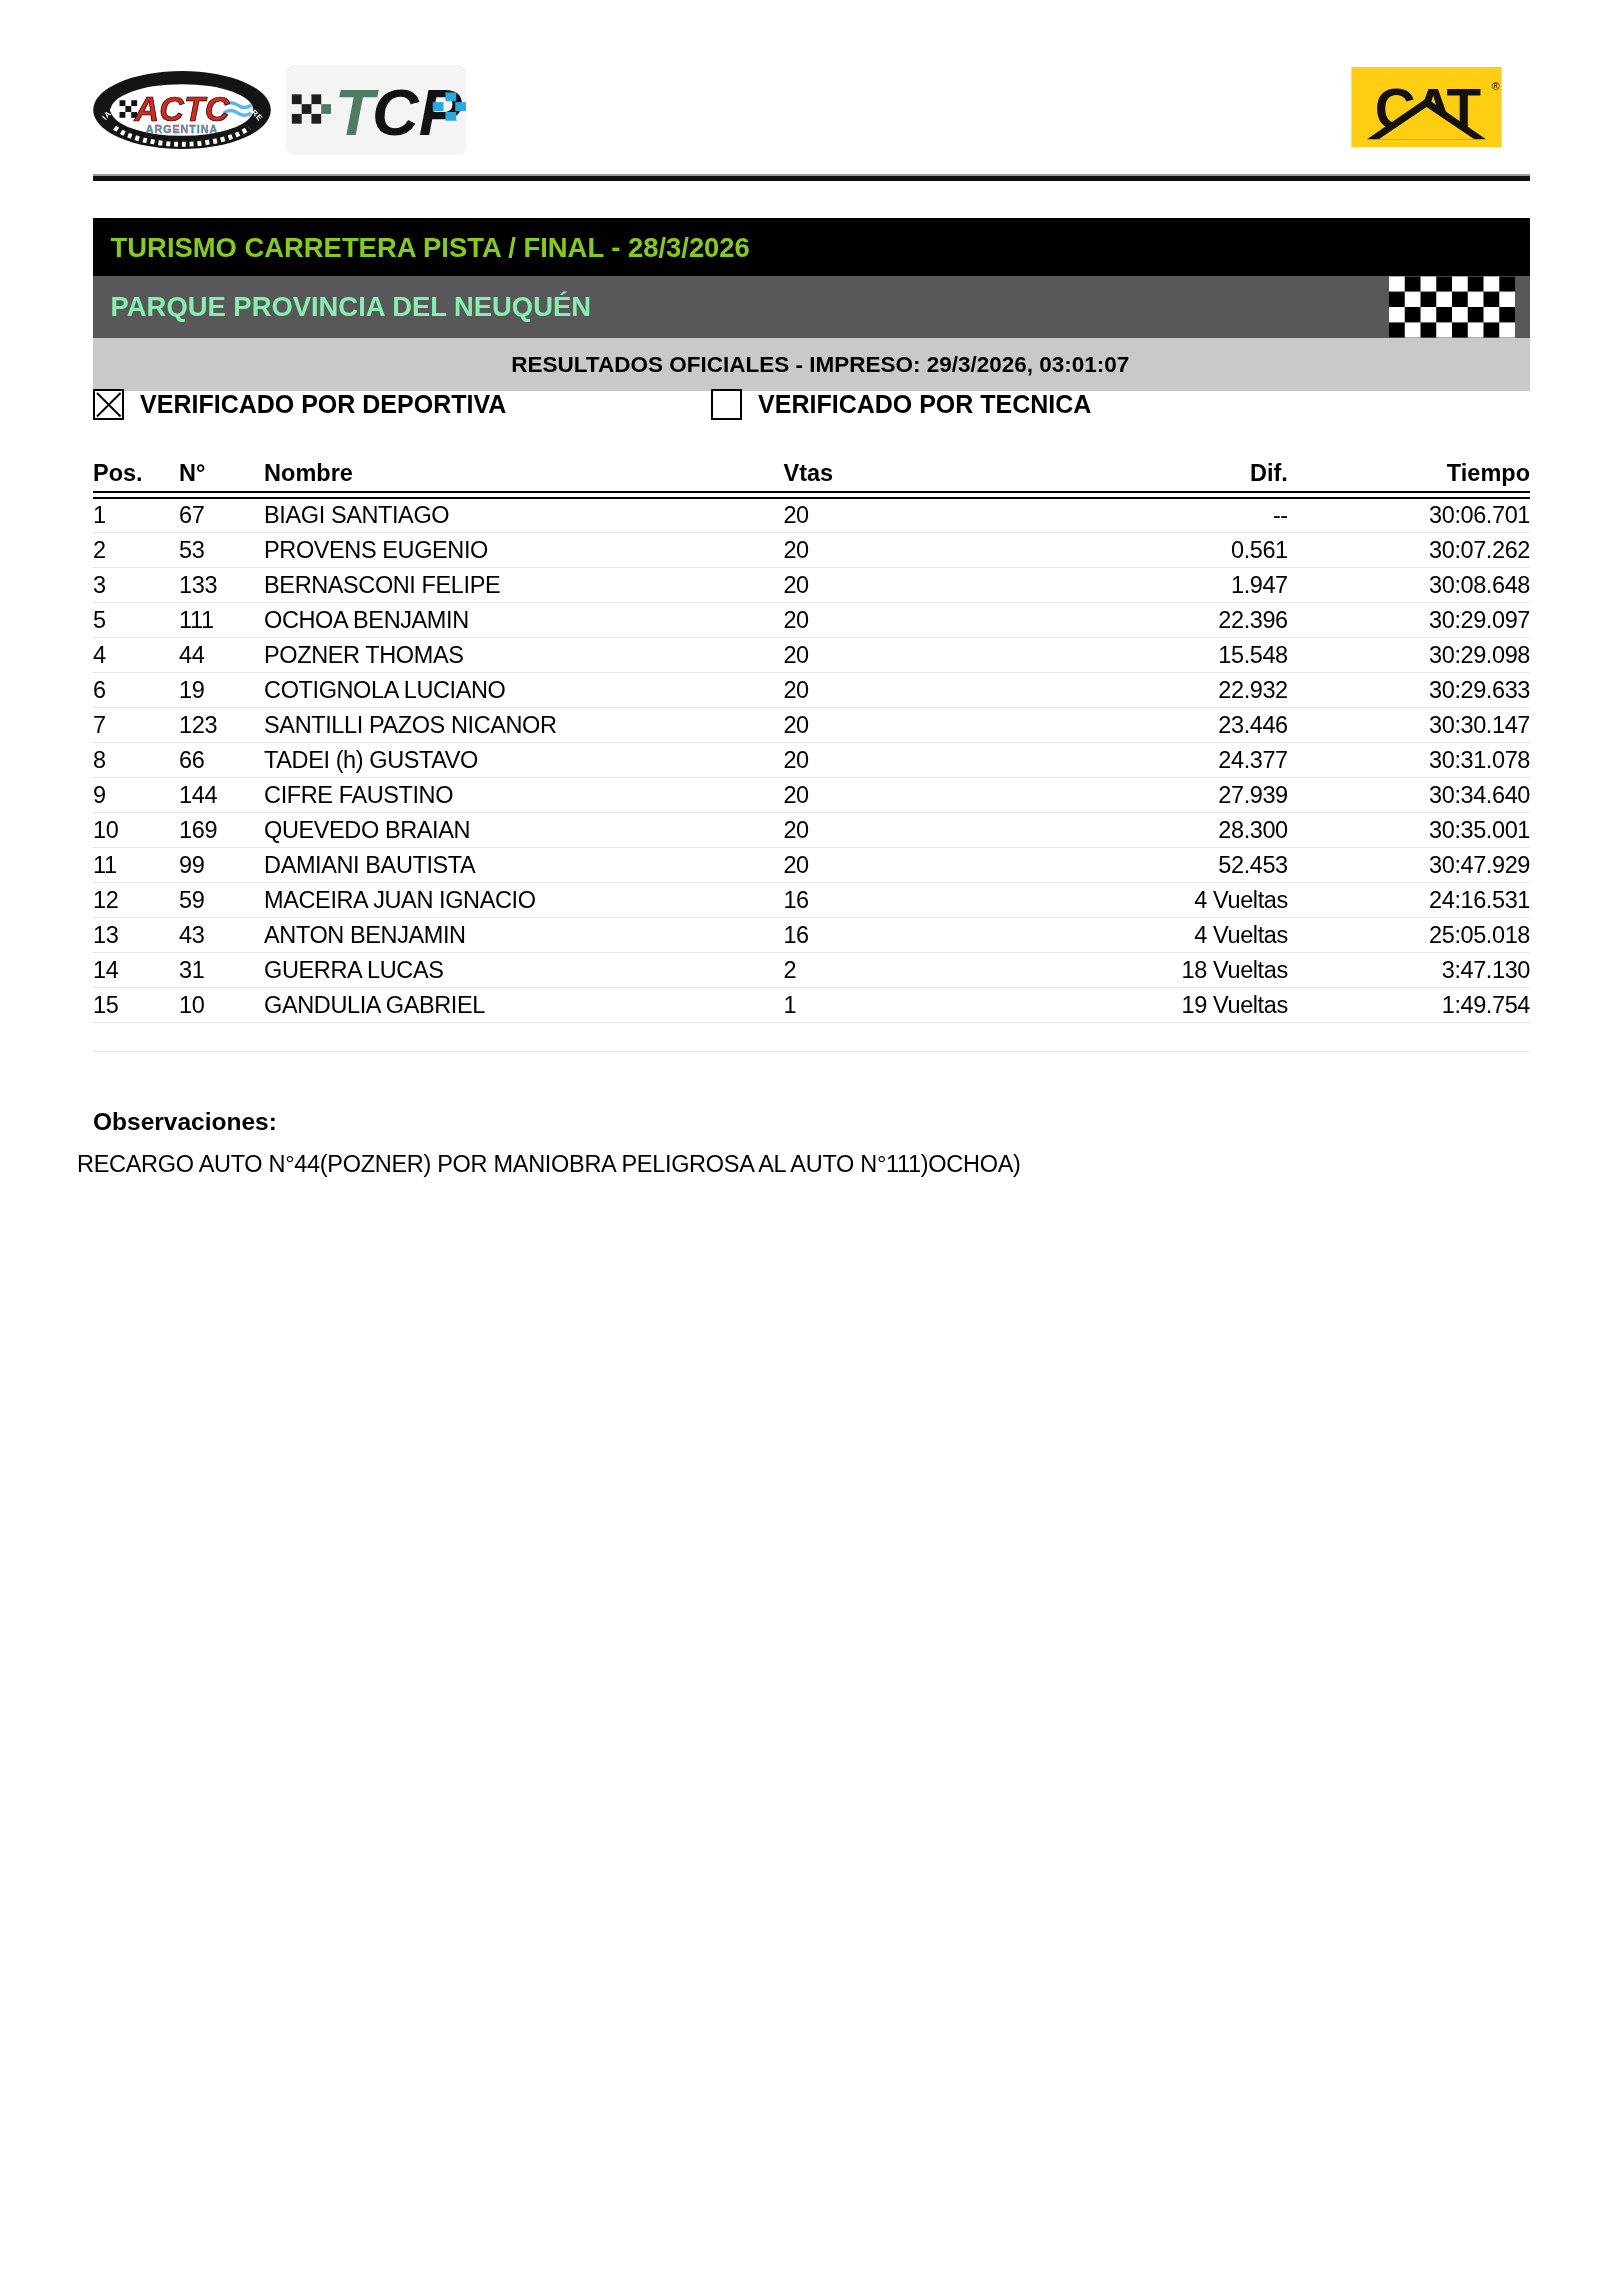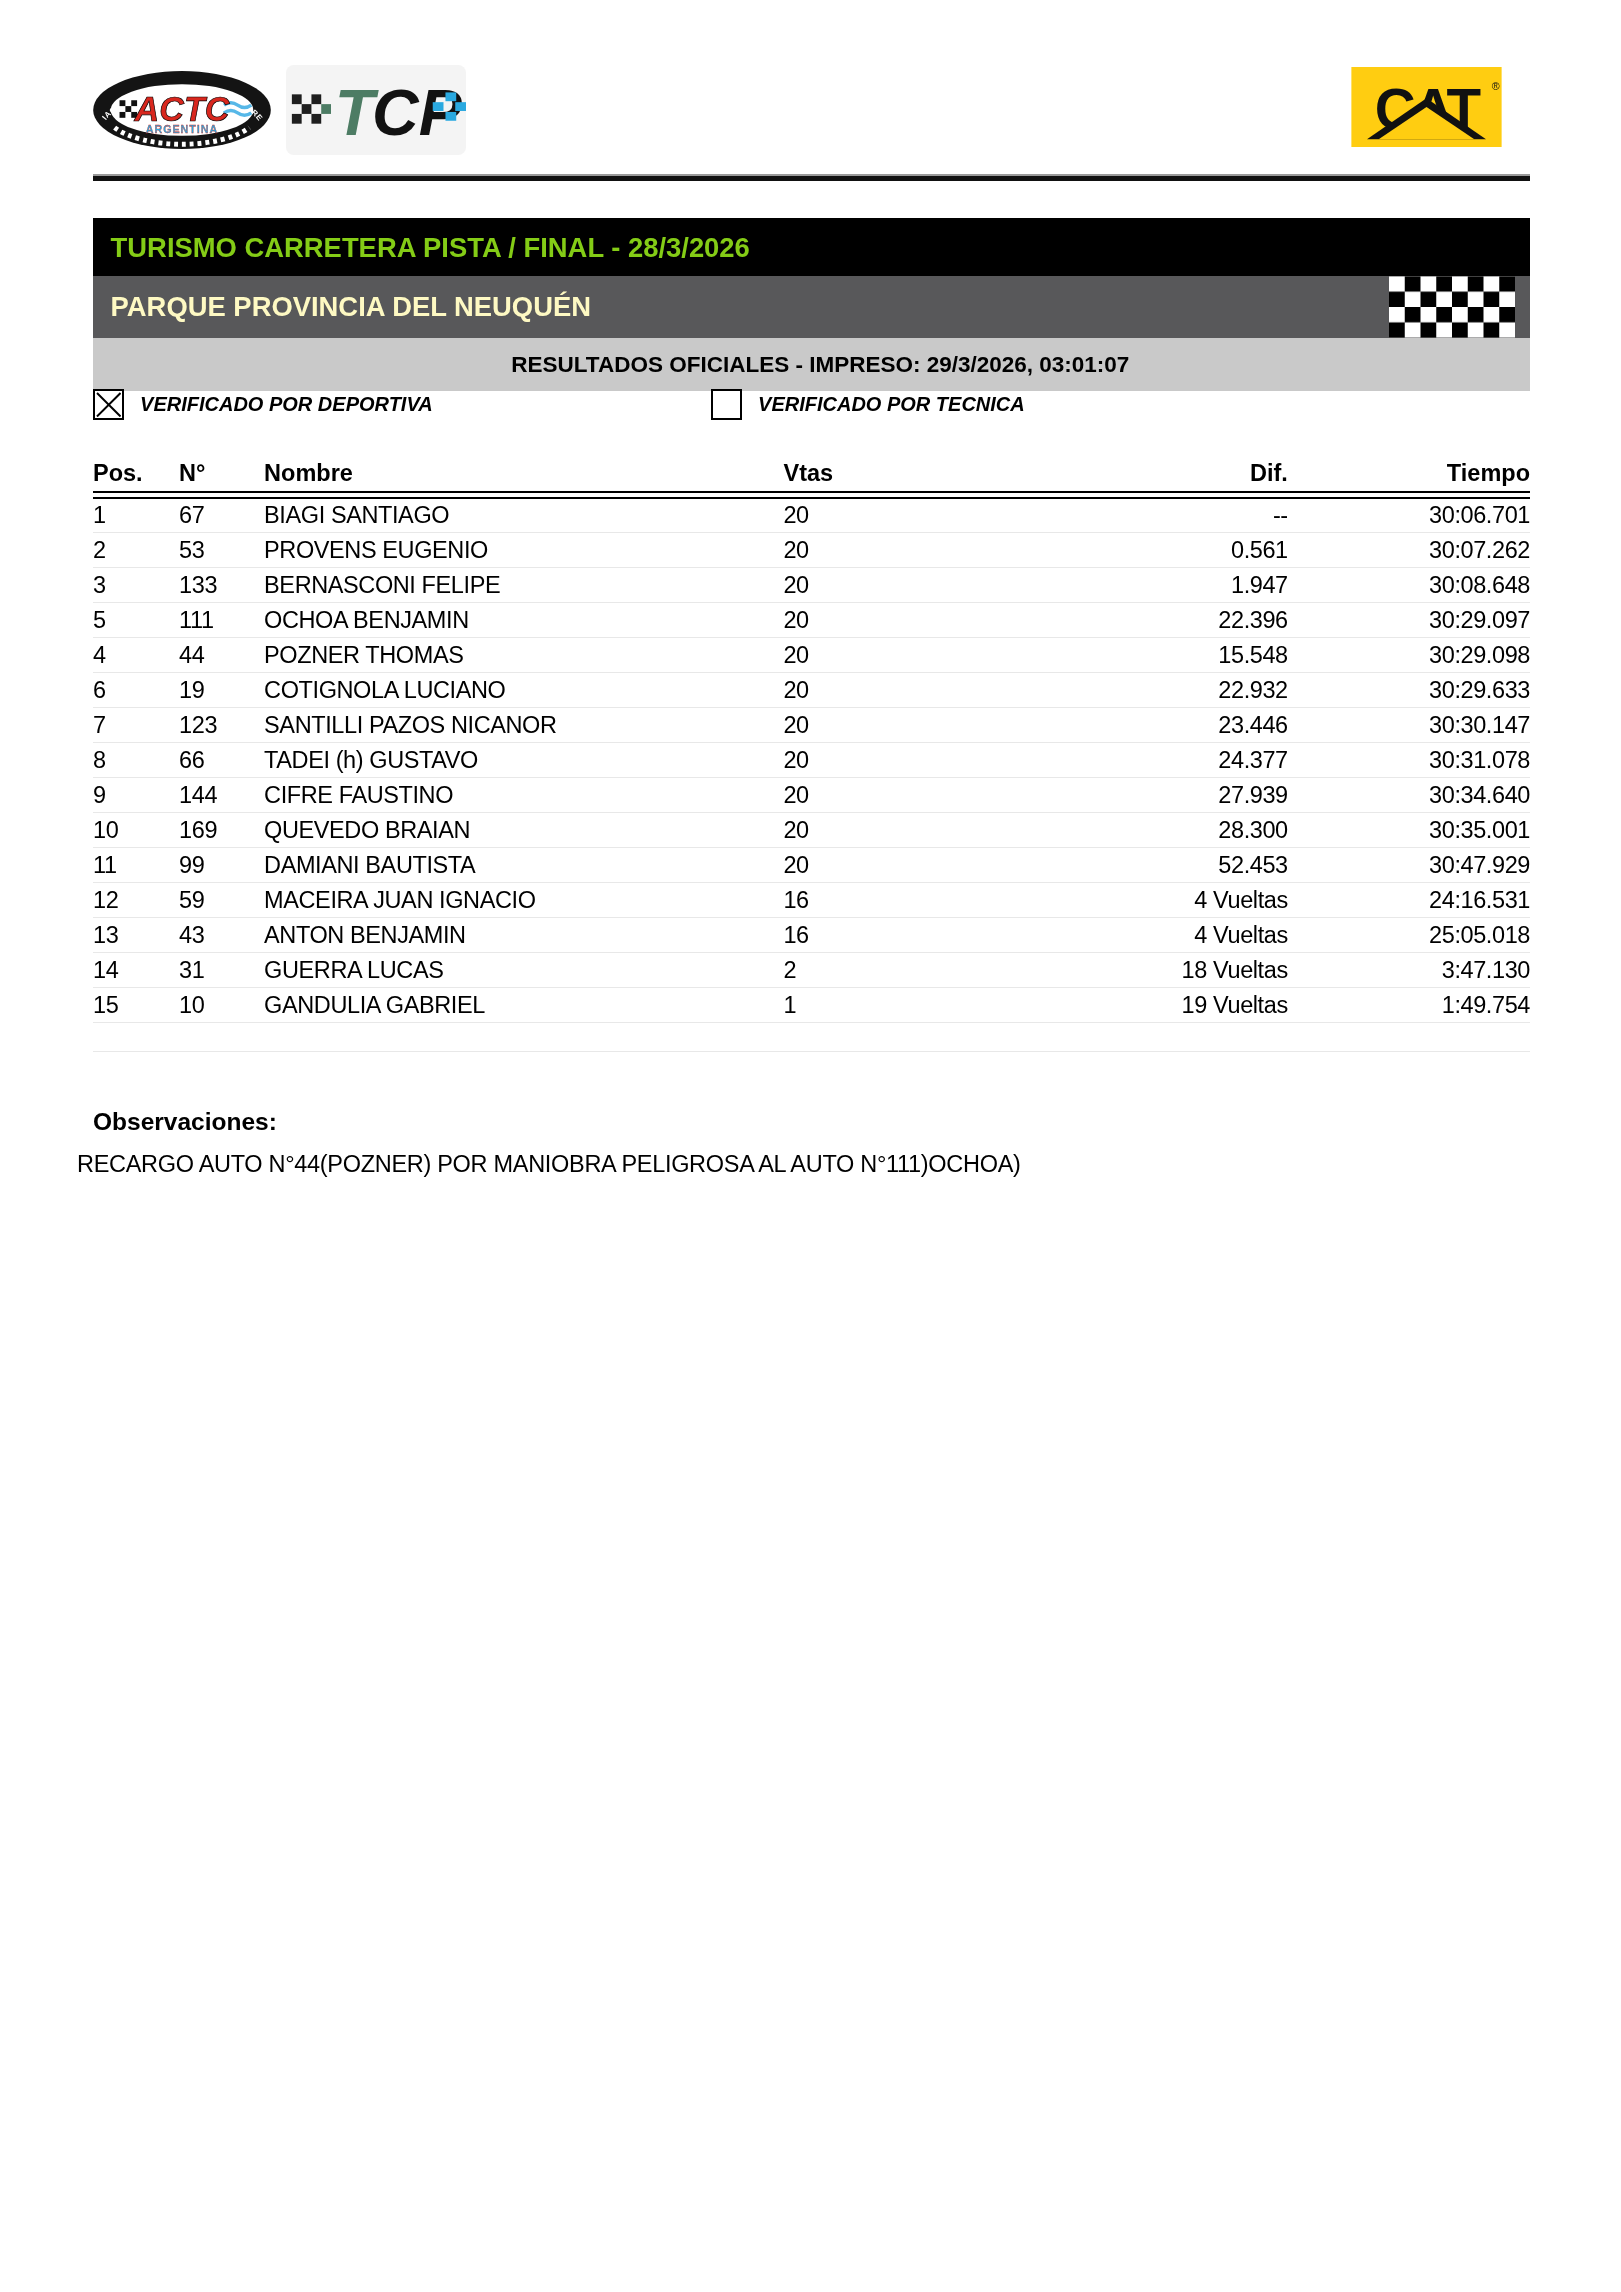--- a/index.html
+++ b/index.html
@@ -11,30 +11,30 @@
   .logo-actc{position:absolute;left:91px;top:69px;width:182px;height:82px;}
   .logo-tcp{position:absolute;left:286px;top:65px;width:180px;height:90px;}
   .logo-cat{position:absolute;left:1351px;top:67px;width:151px;height:80px;}
   
   .top-rule{position:absolute;left:93px;top:174px;width:1437px;height:6.9px;
     border-top:2px solid #9a9a9a;background:#111;box-sizing:border-box;}
   
   .bar{position:absolute;left:93px;width:1437px;display:flex;align-items:center;
     box-sizing:border-box;padding-left:17.6px;font-weight:bold;}
   .bar-black{top:218px;height:59px;background:var(--bar-black,#000);color:#84cc16;font-size:27.4px;}
-  .bar-dark{top:276px;height:62px;background:var(--bar-dark,#58585a);color:#fef9c3;font-size:27.4px;}
+  .bar-dark{top:276px;height:62px;background:var(--bar-dark,#58585a);color:#86efac;font-size:27.4px;}
   .bar-light{top:338px;height:53px;background:var(--bar-light,#c9c9c9);color:#000000;font-size:22.5px;justify-content:center;}
   .flag-wrap{position:absolute;right:14.7px;top:0;height:62px;display:flex;align-items:center;}
   
   .verify-item{position:absolute;top:386px;height:37px;display:flex;align-items:center;}
   .verify-1{left:93px;}
   .verify-2{left:711px;}
   .checkbox{width:27.4px;height:27.4px;border:2.9px solid #000;background:#fff;
     display:inline-flex;align-items:center;justify-content:center;flex:0 0 auto;}
-  .verify-label{margin-left:15.7px;font-weight:bold;font-size:20px;white-space:nowrap;font-style:italic;}
+  .verify-label{margin-left:15.7px;font-weight:bold;font-size:25px;white-space:nowrap;}
   
   .results{position:absolute;left:93px;top:449px;width:1437px;border-collapse:collapse;table-layout:fixed;}
   .results th{font-size:23.5px;font-weight:bold;height:49px;vertical-align:middle;padding:0;}
   .results td{font-size:23.5px;height:34px;vertical-align:middle;padding:0;
     border-bottom:1px solid var(--row-divider,#e8e8e8);letter-spacing:-0.4px;white-space:nowrap;}
   .al{text-align:left;} .ar{text-align:right;}
   .header-rule{position:absolute;left:93px;top:491px;width:1437px;height:7.8px;
     border-top:2px solid #000;border-bottom:2.9px solid #000;box-sizing:border-box;}
   .table-tail-rule{position:absolute;left:93px;top:1051px;width:1437px;height:1px;
     background:var(--row-divider,#e8e8e8);}

